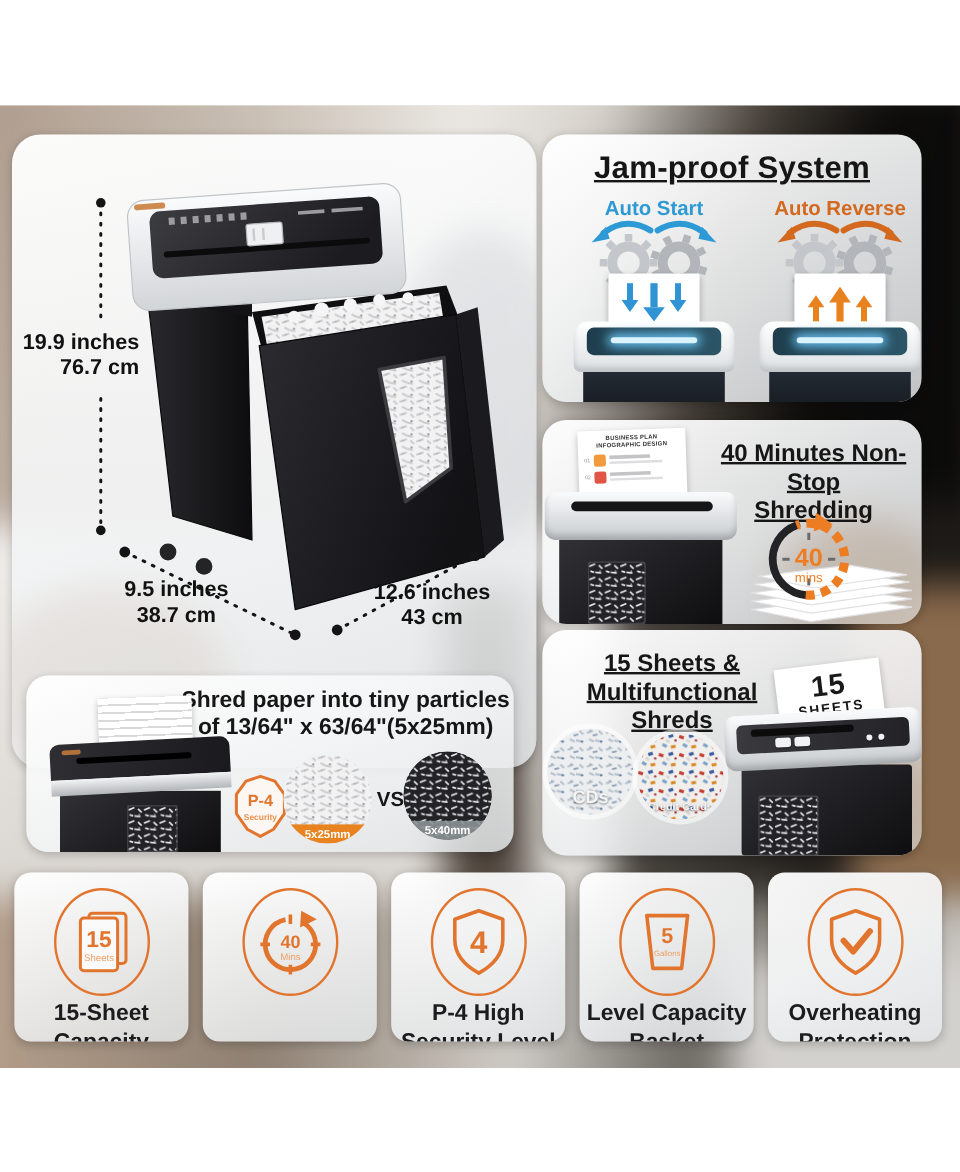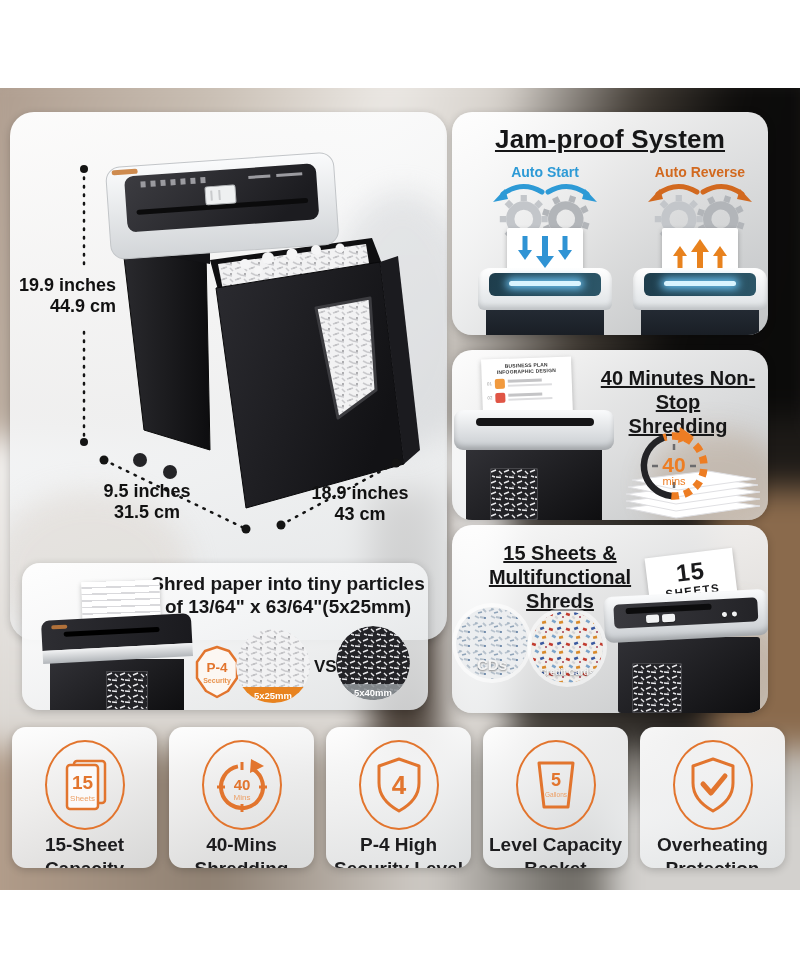--- a/index.html
+++ b/index.html
@@ -21,21 +21,21 @@
   .cardblob{position:absolute;filter:blur(14px);opacity:.4;border-radius:50%;}
 
   
   .title-lg{font-weight:bold;font-size:26px;letter-spacing:.2px;color:#161617;text-align:center;}
   .title-md{font-weight:bold;font-size:20px;line-height:24px;color:#161617;text-align:center;text-decoration:underline;}
   .title-sm{font-weight:bold;font-size:19px;line-height:23px;color:#161617;text-align:center;}
   .dim{font-weight:bold;font-size:18px;line-height:21px;color:#111;}
 
   
   .jam-col{position:absolute;width:150px;text-align:center;}
-  .jam-label{font-size:14px;font-weight:bold;}
+  .jam-label{font-size:17px;font-weight:bold;}
   .gears{position:absolute;left:50%;transform:translateX(-50%);top:30px;white-space:nowrap;}
   .gear{color:#c3c6ca;}
   .gear2{color:#b2b5b9;margin-left:-12px;}
   .jam-paper{position:absolute;left:50%;transform:translateX(-50%);top:64px;width:76px;height:64px;background:#fff;
              border-radius:2px;box-shadow:0 2px 5px rgba(0,0,0,.25);z-index:3;display:flex;justify-content:center;padding-top:6px;}
   .jamshred{position:absolute;left:50%;transform:translateX(-50%);top:104px;width:134px;z-index:4;}
   .js-head{height:42px;border-radius:12px 12px 6px 6px;background:linear-gradient(#ffffff,#dde1e4);
            box-shadow:inset 0 -4px 5px rgba(0,0,0,.14);padding:5px 11px;}
   .js-panel{height:23px;border-radius:6px;background:linear-gradient(100deg,#1e3d4c,#2c5668);position:relative;}
   .js-slit{position:absolute;left:18%;top:8px;width:64%;height:5px;border-radius:3px;background:#d9f4ff;
@@ -228,28 +228,28 @@
           <circle cx="74" cy="330" r="4"></circle>
         <circle cx="94" cy="348" r="4.5"></circle>
           <circle cx="236" cy="417" r="4.5"></circle>
         <circle cx="271" cy="413" r="4.5"></circle>
           <circle cx="386" cy="351" r="4.5"></circle>
       </g>
     </svg>
 
     <div class="abs dim" style="left:6px;top:163px;width:100px;text-align:right;">
       <div>19.9 inches</div>
-      <div>44.9 cm</div>
+      <div>76.7 cm</div>
     </div>
     <div class="abs dim" style="left:78px;top:369px;width:118px;text-align:center;">
       <div>9.5 inches</div>
-      <div>31.5 cm</div>
+      <div>38.7 cm</div>
     </div>
     <div class="abs dim" style="left:290px;top:371px;width:120px;text-align:center;">
-      <div>18.9 inches</div>
+      <div>12.6 inches</div>
       <div>43 cm</div>
     </div>
   </div>
 
   <div class="card" style="left:452px;top:112px;width:316px;height:223px;">
     <div class="abs title-lg" style="left:0;top:12px;width:100%;text-decoration:underline;">Jam-proof System</div>
 
     <div class="jam-col" style="left:18px;top:52px;">
       <div class="jam-label" style="color:#2D9AD6;">Auto Start</div>
       <svg class="abs" style="left:15px;top:19px;" width="120" height="24" viewBox="0 0 120 24">
@@ -507,24 +507,20 @@
         <g stroke="#E2752E" stroke-width="3">
           <line x1="30" y1="9" x2="30" y2="17"></line>
             <line x1="30" y1="51" x2="30" y2="59"></line>
           <line x1="5" y1="34" x2="13" y2="34"></line>
             <line x1="47" y1="34" x2="55" y2="34"></line>
         </g>
         <text x="30" y="37" text-anchor="middle" font-size="15" font-weight="bold" fill="#E2752E">40</text>
         <text x="30" y="47" text-anchor="middle" font-size="8" fill="#EDA066">Mins</text>
       </svg>
     </div>
-    <div class="feat-label">
-      <div>40-Mins</div>
-      <div>Shredding</div>
-    </div>
   </div>
 
   <div class="card tile" style="left:326px;top:727px;width:145px;height:141px;">
     <div class="feat-ellipse">
       <svg width="52" height="58" viewBox="0 0 52 58" class="orange" style="color:#E2752E;">
         <use href="#shieldSym"></use>
         <text x="26" y="38" text-anchor="middle" font-size="26" font-weight="bold" fill="#E2752E">4</text>
       </svg>
     </div>
     <div class="feat-label">

